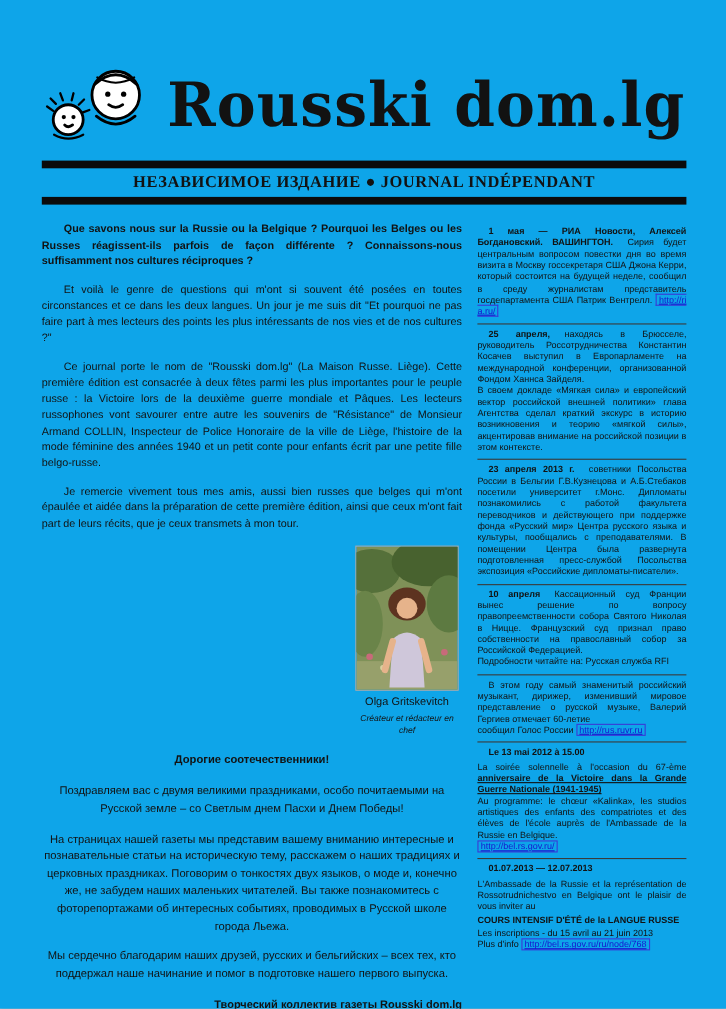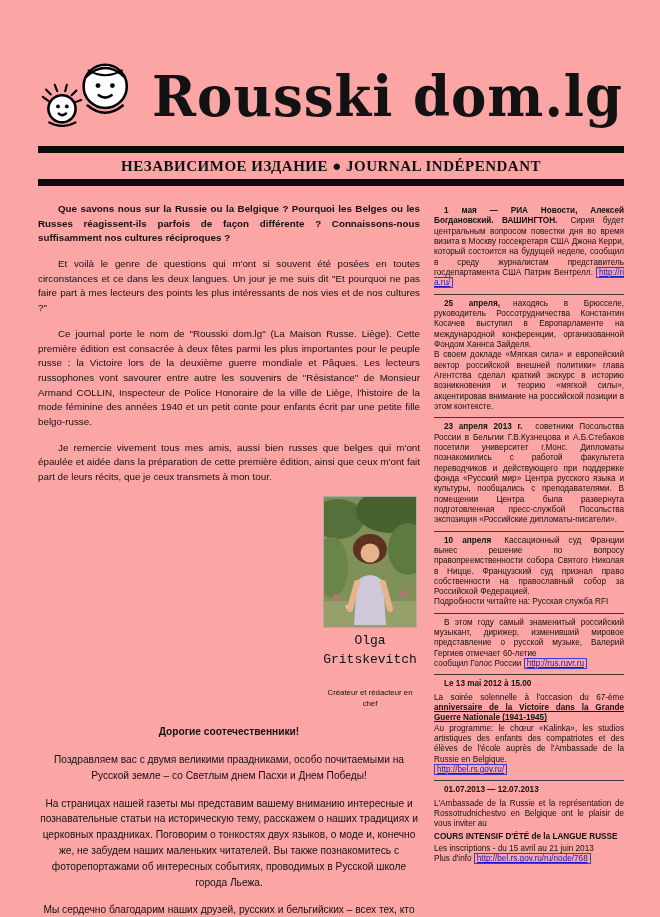--- a/index.html
+++ b/index.html
@@ -1,18 +1,18 @@
 <!DOCTYPE html>
 <html><head>
 <meta charset="utf-8">
 <style>
   html, body { margin:0; padding:0; background:#e8e8e8; }
   body { width:660px; height:917px; overflow:hidden; font-family:"Liberation Sans", sans-serif; color:#121212; }
   .page {
-    width:660px; height:917px; box-sizing:border-box; background:#fca5a5;
+    width:660px; height:917px; box-sizing:border-box; background:#0ea5e9;
     padding:50px 36px 14px 38px; overflow:hidden; position:relative;
     box-shadow:0 0 4px rgba(0,0,0,.35);
   }
 
   
   .masthead { display:flex; align-items:center; gap:10px; height:92px; margin-bottom:4px; }
   .logo { width:104px; height:90px; flex:0 0 auto; }
   .logo svg { width:104px; height:90px; display:block; }
   .masthead-title {
     font-family:"DejaVu Serif", serif; font-weight:bold;
@@ -30,22 +30,22 @@
   .col-left  { width:382px; font-size:9.8px; line-height:1.5; text-align:justify; }
   .col-right { width:190px; font-size:8.2px; line-height:1.26; text-align:justify; }
 
   .col-left p { margin:0 0 11px; text-indent:20px; }
   .lead-para { font-weight:bold; }
 
   
   .photo-figure { width:100px; margin:2px 0 10px auto; text-align:center; }
   .photo { width:92px; height:130px; margin:0 auto; border:1px solid #aaa; }
   .photo svg { display:block; width:92px; height:130px; }
-  .caption-name { font-size:13px; margin-top:3px;font-family:Liberation Mono, monospace; }
-  .caption-role { font-size:7.8px; margin-top:17px; }
+  .caption-name { font-size:10px; margin-top:3px; }
+  .caption-role { font-size:7.8px; font-style:italic; margin-top:1px; }
 
   
   .greeting { text-align:center; font-size:10.2px; line-height:1.55; margin-top:14px; }
   .greeting p { text-indent:0; margin:0 0 12px; }
   .greeting-head { font-weight:bold; }
   .signature { font-weight:bold; text-align:right; margin-top:18px; font-size:10px; }
 
   
   .news-item { padding:4px 0 5px; border-bottom:1px solid #3a3a3a; }
   .news-item:last-child { border-bottom:none; }

